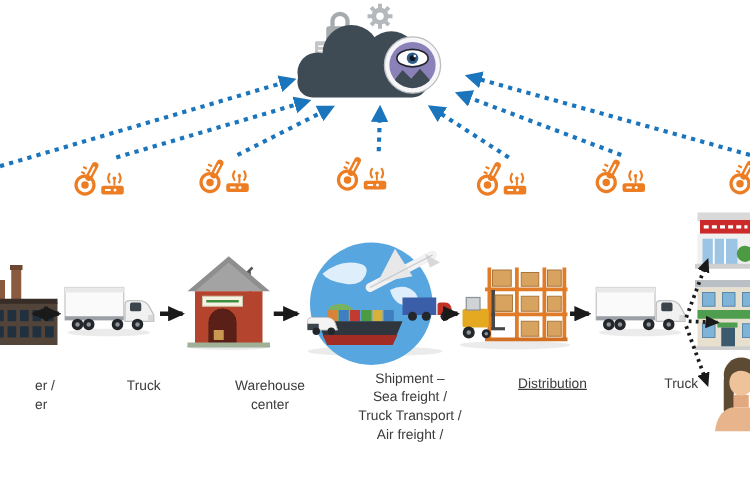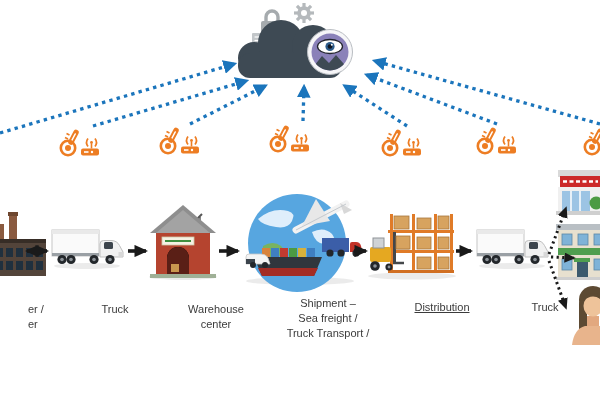--- a/index.html
+++ b/index.html
@@ -306,20 +306,21 @@
 
 <div class="lbl" style="left:143px; top:302px; width:90px;">
   <div>Warehouse</div>
   <div>center</div>
 </div>
 
 <div class="lbl" style="left:240px; top:296px; width:120px;">
   <div>Shipment –</div>
   <div>Sea freight /</div>
   <div>Truck Transport /</div>
+  <div>Air freight /</div>
 </div>
 
 <div class="lbl" style="left:373px; top:300px; width:82px;text-decoration:underline;">
   <div>Distribution</div>
 </div>
 
 <div class="lbl" style="left:487px; top:300px; width:60px;">
   <div>Truck</div>
 </div>
 

